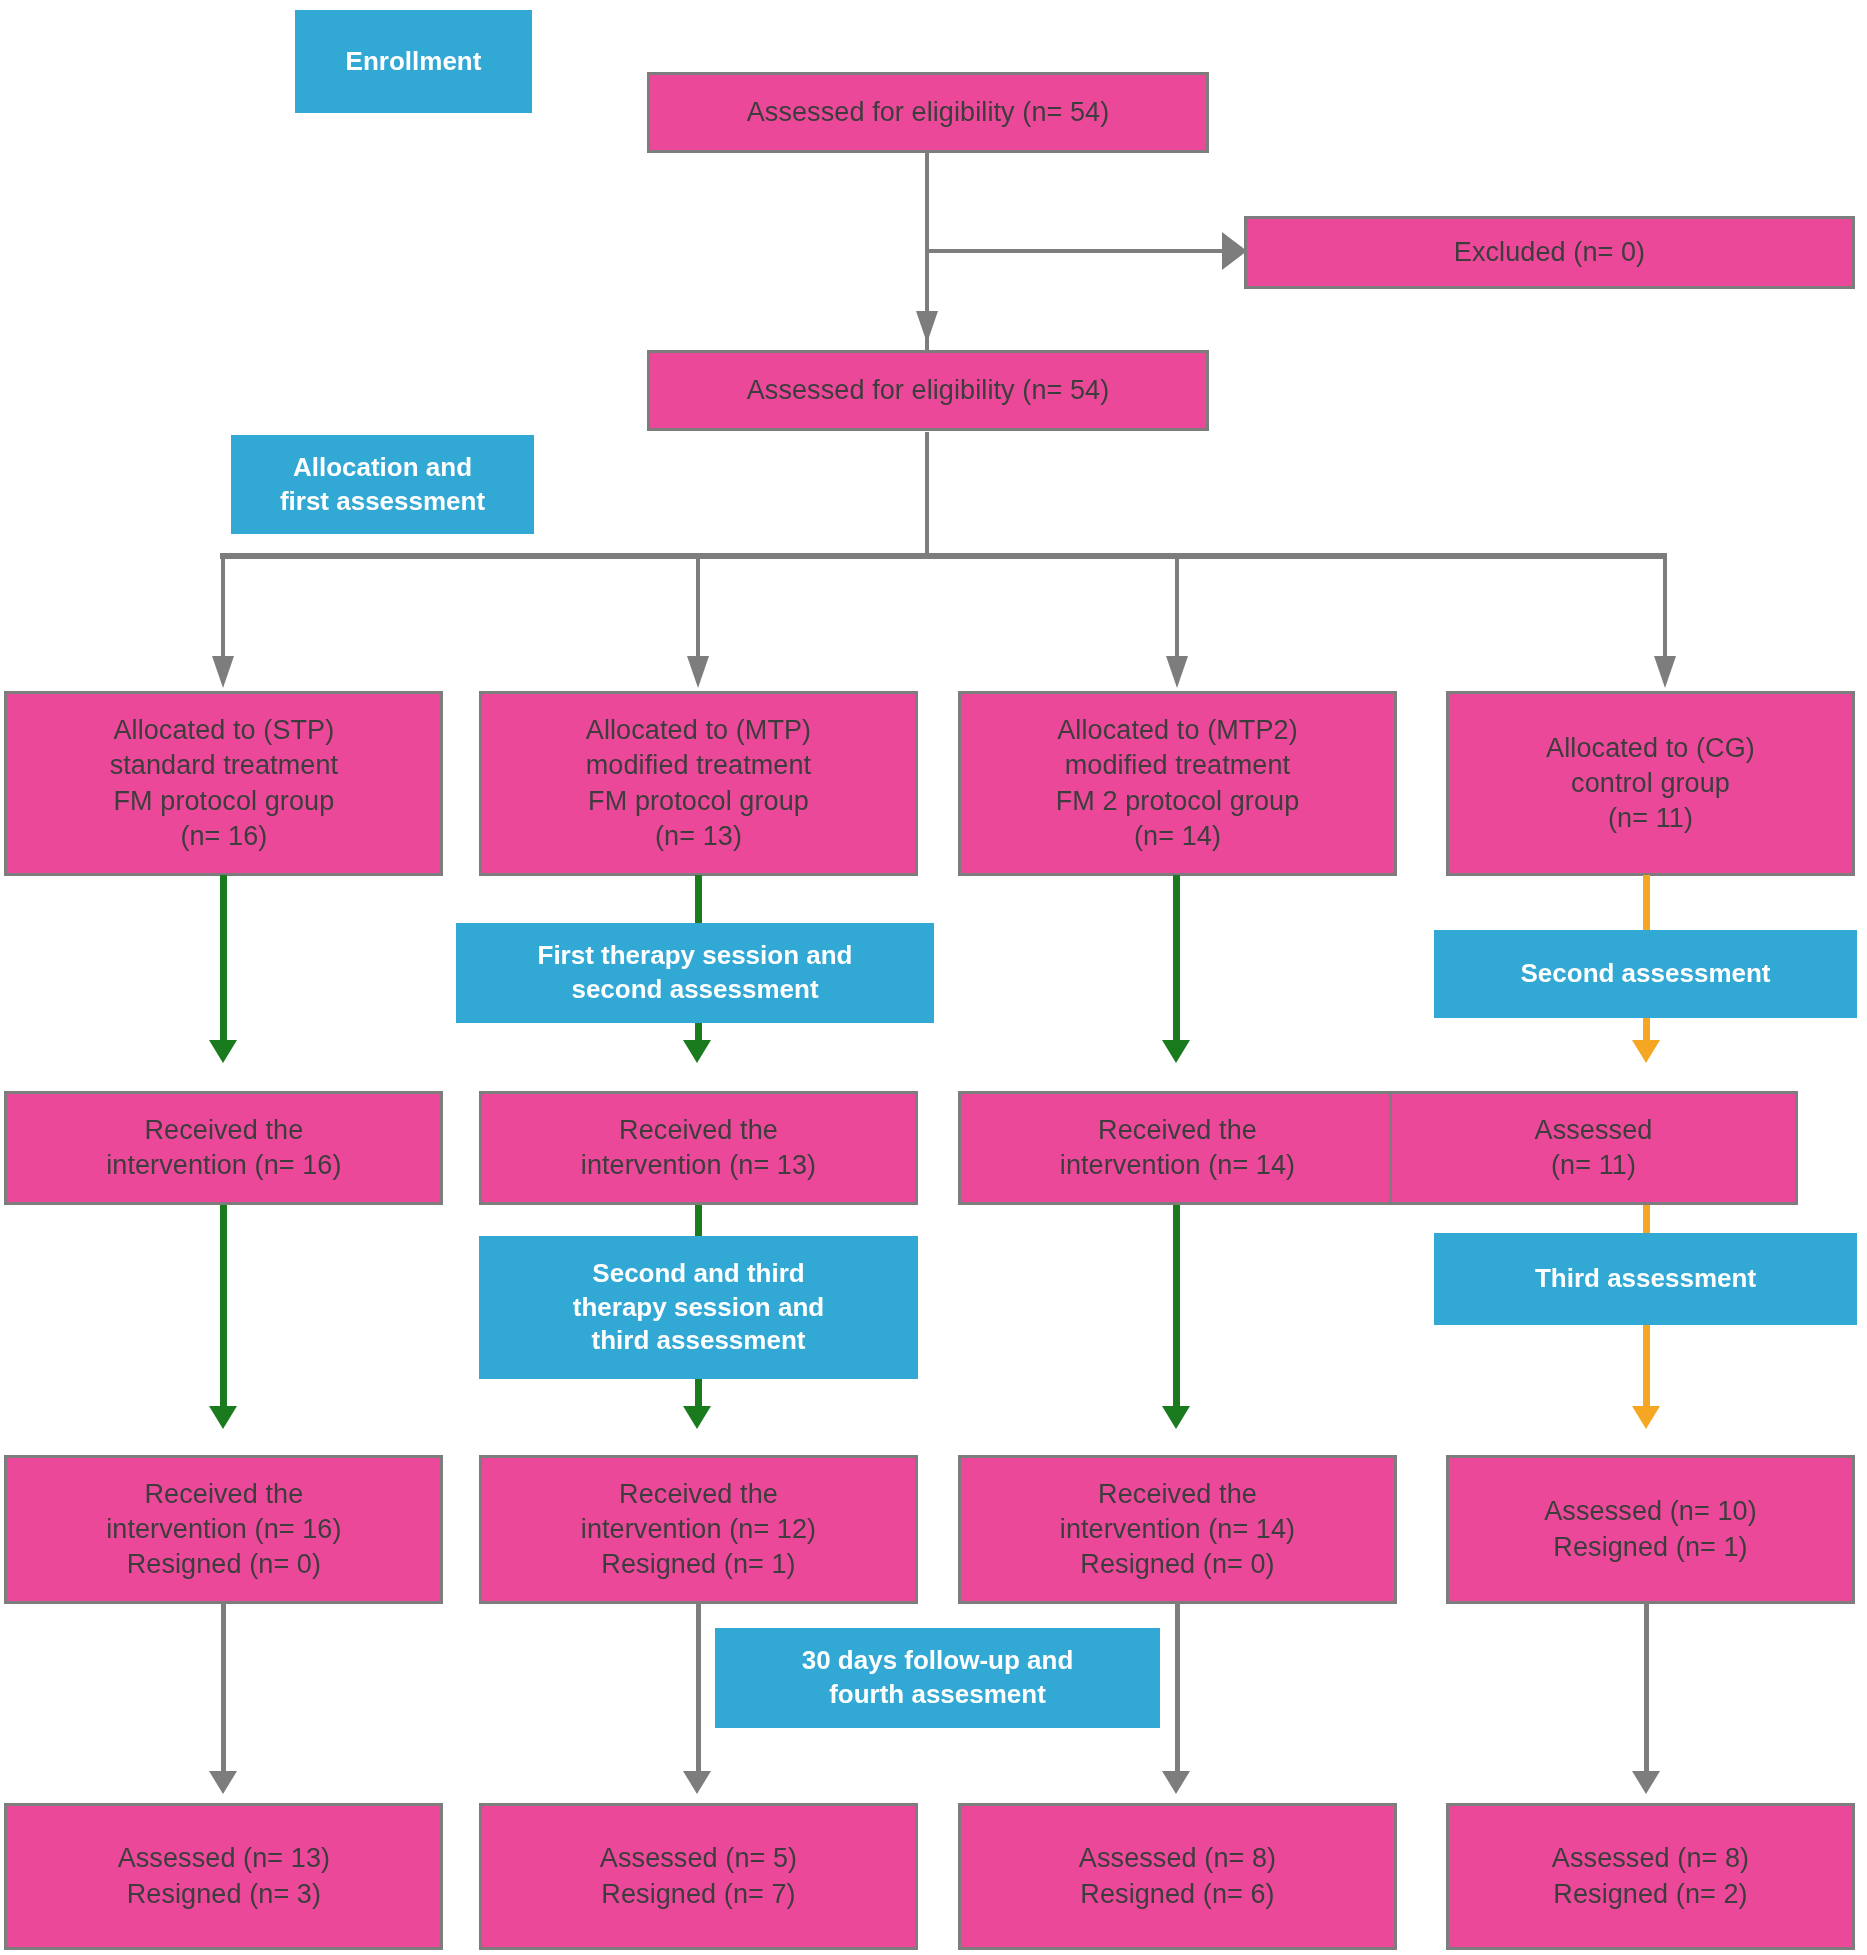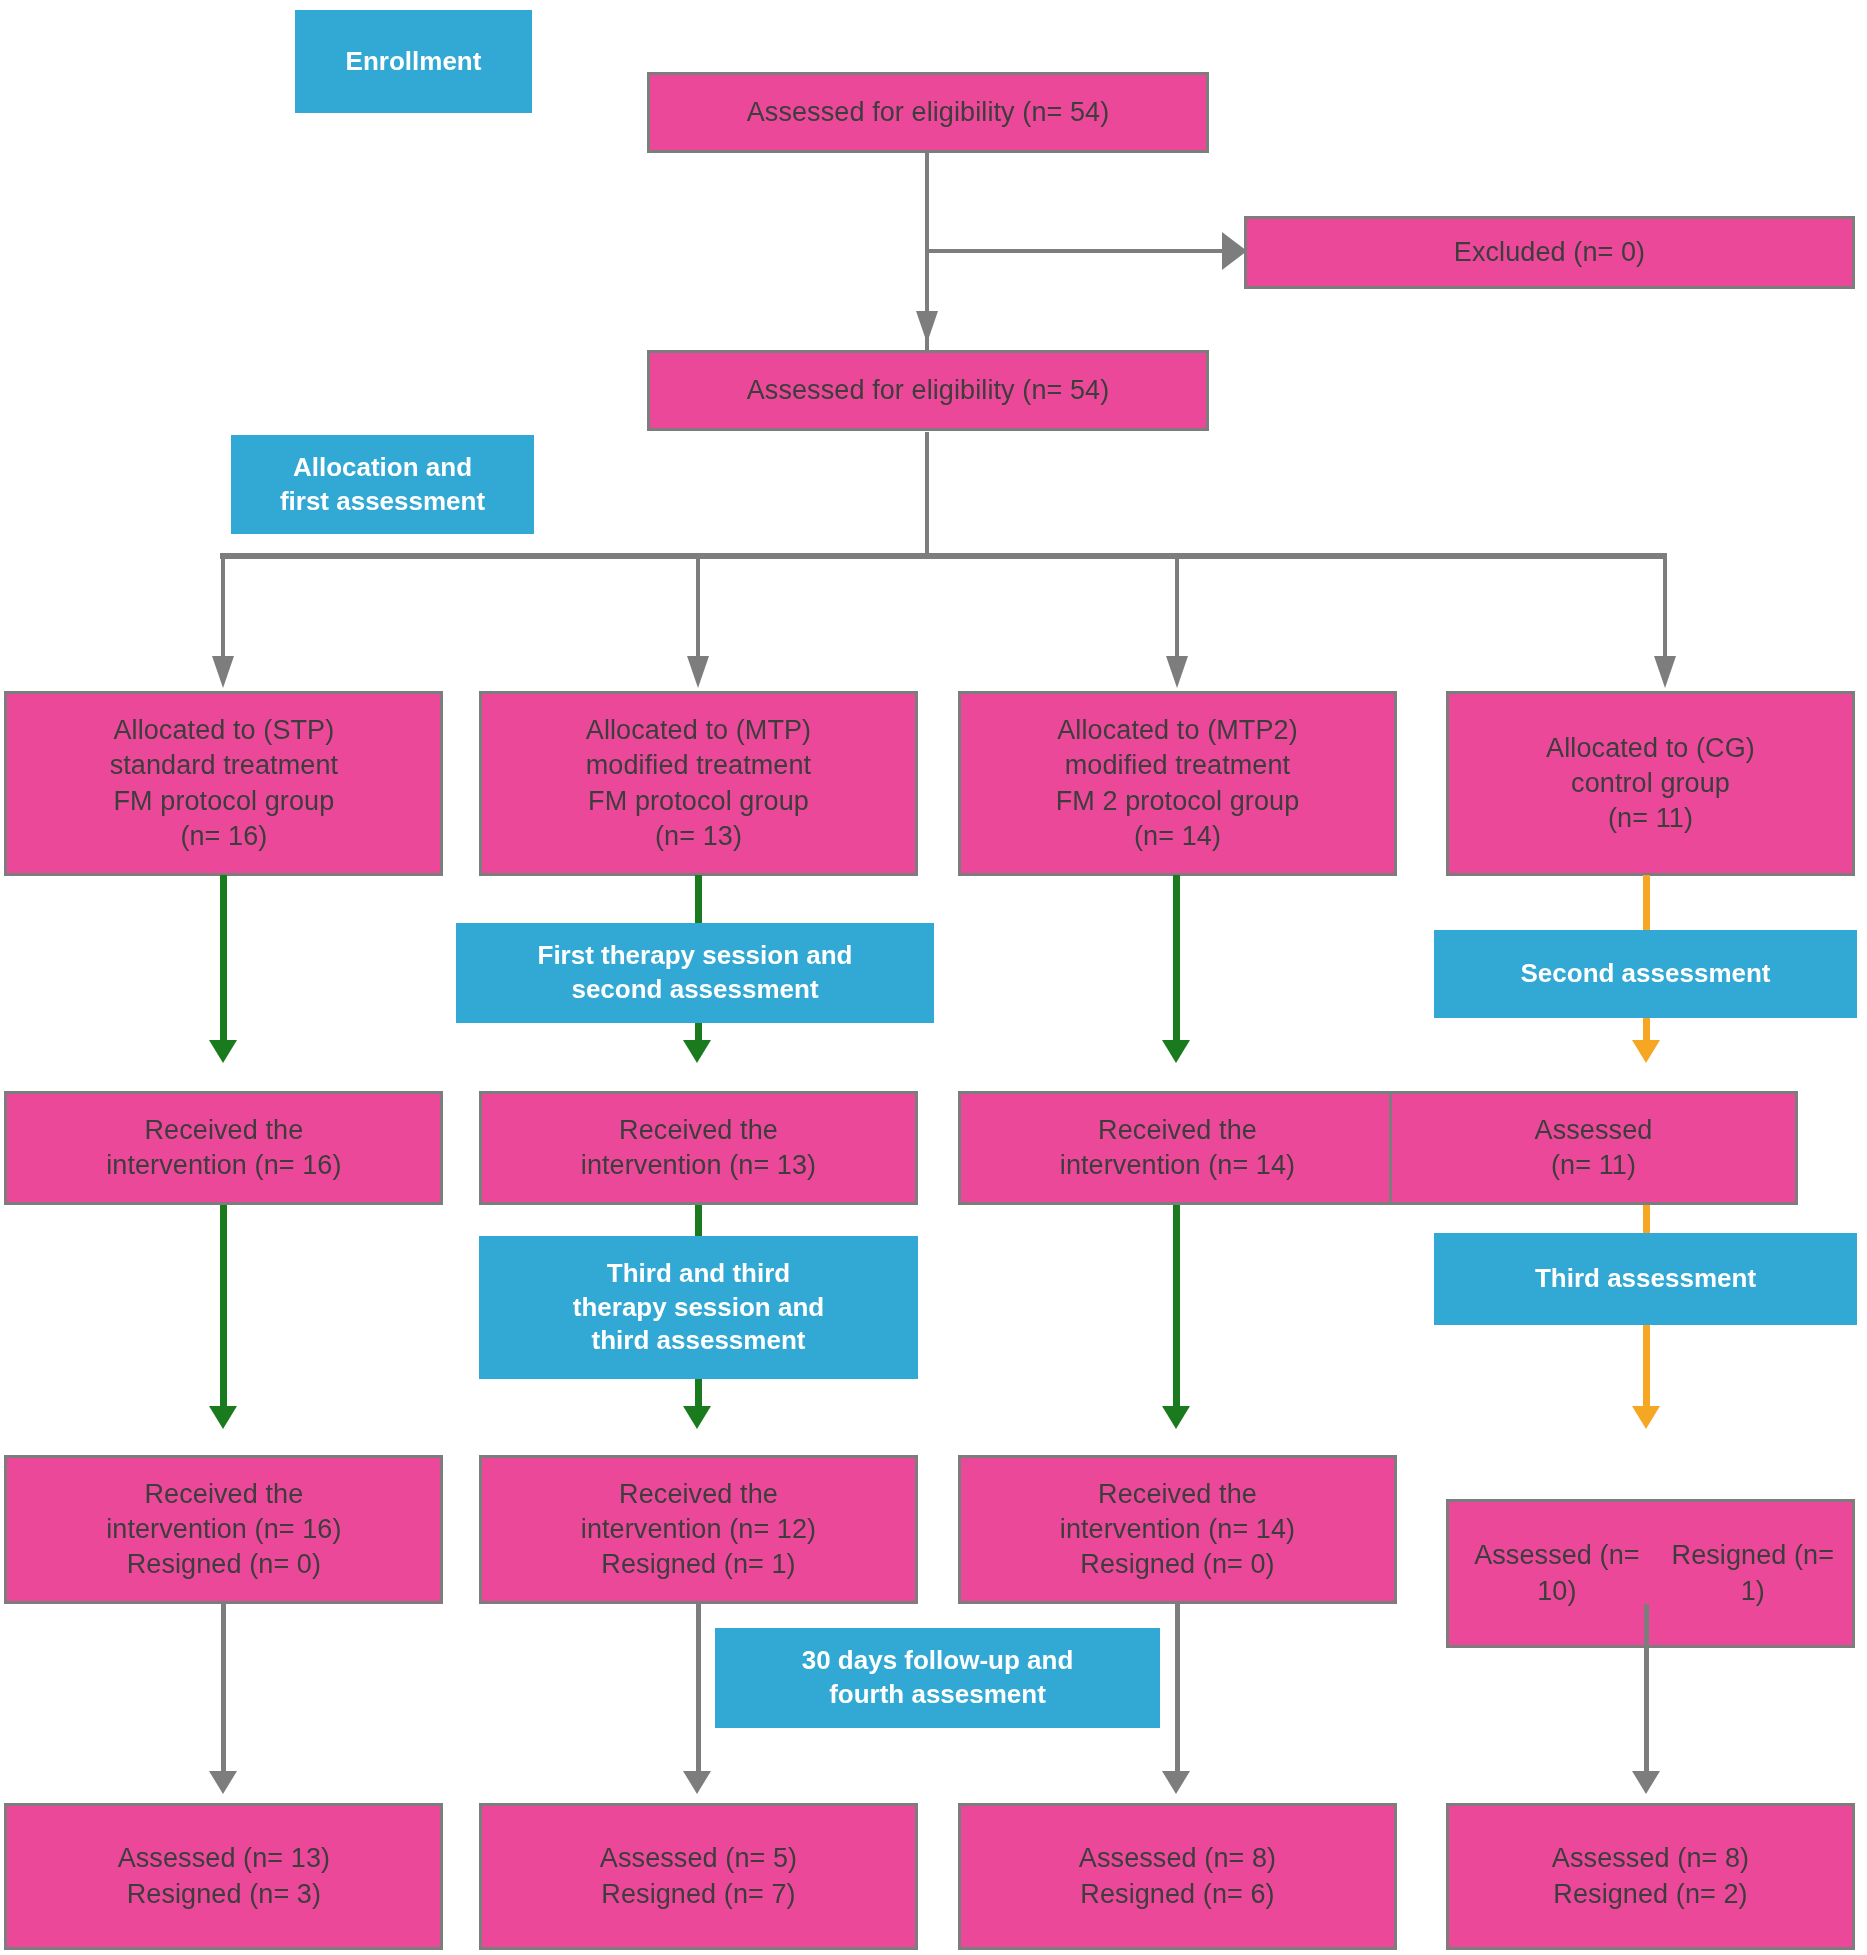--- a/index.html
+++ b/index.html
@@ -191,21 +191,21 @@
   <div class="vline green" style="left:695px;top:1205px;width:7.2px;height:209px;"></div>
   <div class="arrow-d green" style="left:683px;top:1406px;"></div>
 
   <div class="vline green" style="left:1173px;top:1205px;width:7.2px;height:209px;"></div>
   <div class="arrow-d green" style="left:1162px;top:1406px;"></div>
 
   <div class="vline orange" style="left:1643px;top:1205px;width:7.2px;height:209px;"></div>
   <div class="arrow-d orange" style="left:1632px;top:1406px;"></div>
 
   <div class="abs stage" style="left:479px;top:1236px;width:439px;height:143px;flex-direction:column;">
-    <span class="ln">Third and third</span>
+    <span class="ln">Second and third</span>
     <span class="ln">therapy session and</span>
     <span class="ln">third assessment</span>
   </div>
 
   <div class="abs stage" style="left:1434px;top:1233px;width:423px;height:92px;">
     <span class="ln">Third assessment</span>
   </div>
 
   <div class="abs node" style="left:4.4px;top:1455px;width:439px;height:149px;flex-direction:column;">
     <span class="ln">Received the</span>
@@ -215,21 +215,21 @@
   <div class="abs node" style="left:479px;top:1455px;width:439px;height:149px;flex-direction:column;">
     <span class="ln">Received the</span>
     <span class="ln">intervention (n= 12)</span>
     <span class="ln">Resigned (n= 1)</span>
   </div>
   <div class="abs node" style="left:958px;top:1455px;width:439px;height:149px;flex-direction:column;">
     <span class="ln">Received the</span>
     <span class="ln">intervention (n= 14)</span>
     <span class="ln">Resigned (n= 0)</span>
   </div>
-  <div class="abs node" style="left:1446px;top:1499px;width:409px;height:149px;flex-direction:row;">
+  <div class="abs node" style="left:1446px;top:1455px;width:409px;height:149px;flex-direction:column;">
     <span class="ln">Assessed (n= 10)</span>
     <span class="ln">Resigned (n= 1)</span>
   </div>
 
   <div class="vline" style="left:221px;top:1604px;width:5px;height:178px;"></div>
   <div class="arrow-d" style="left:209px;top:1771px;"></div>
 
   <div class="vline" style="left:696px;top:1604px;width:5px;height:178px;"></div>
   <div class="arrow-d" style="left:683px;top:1771px;"></div>
 

